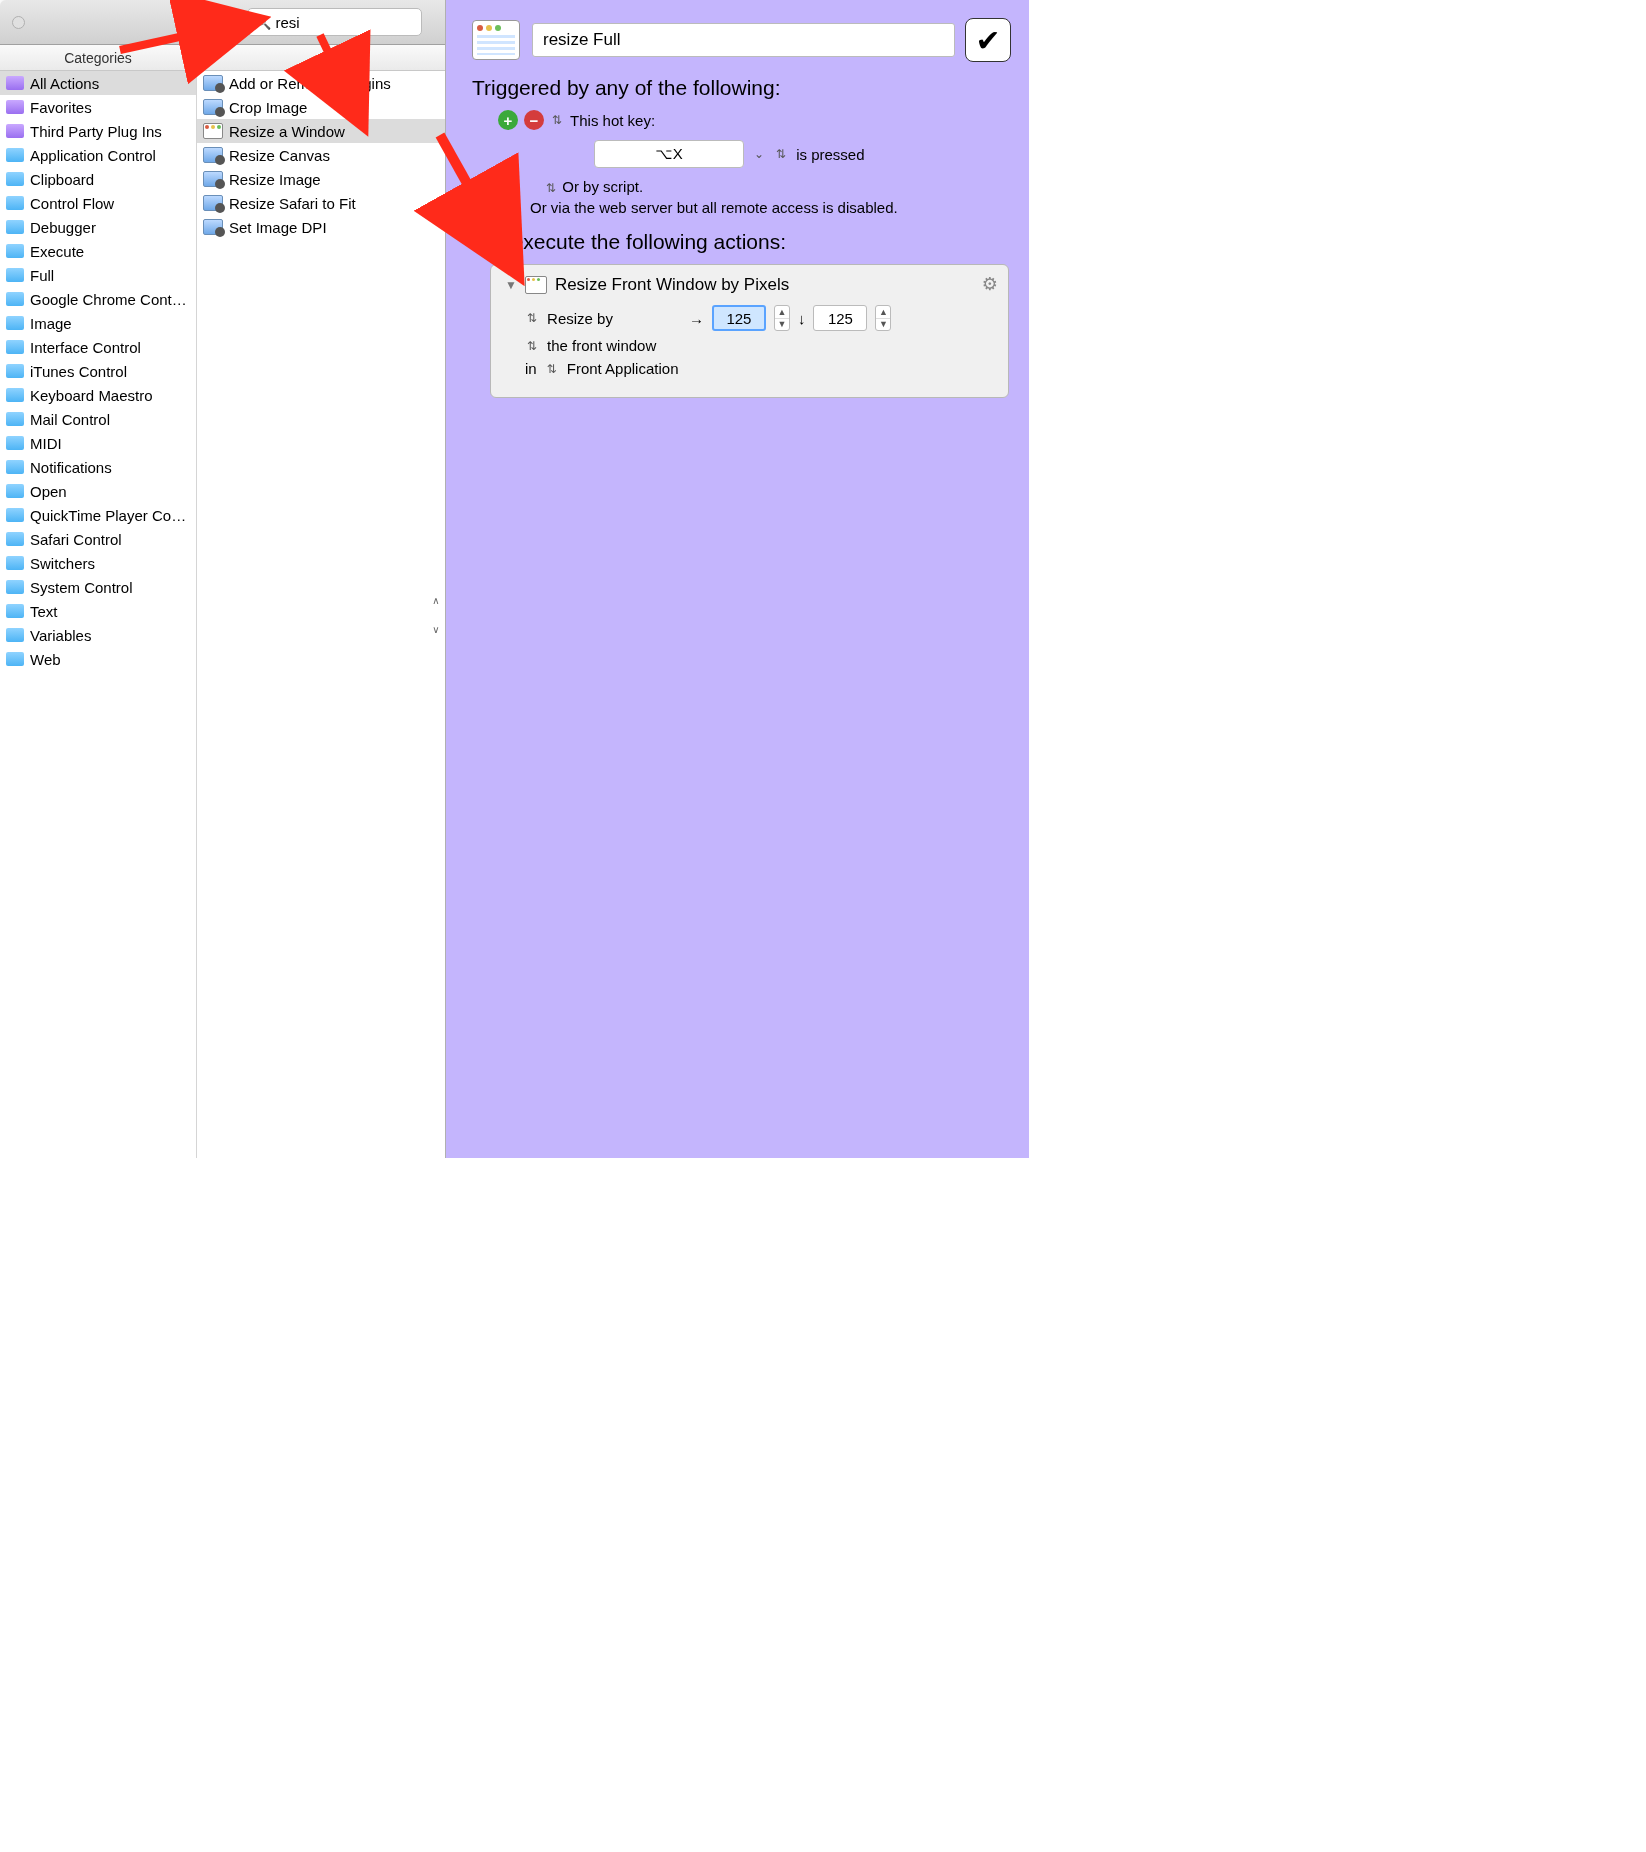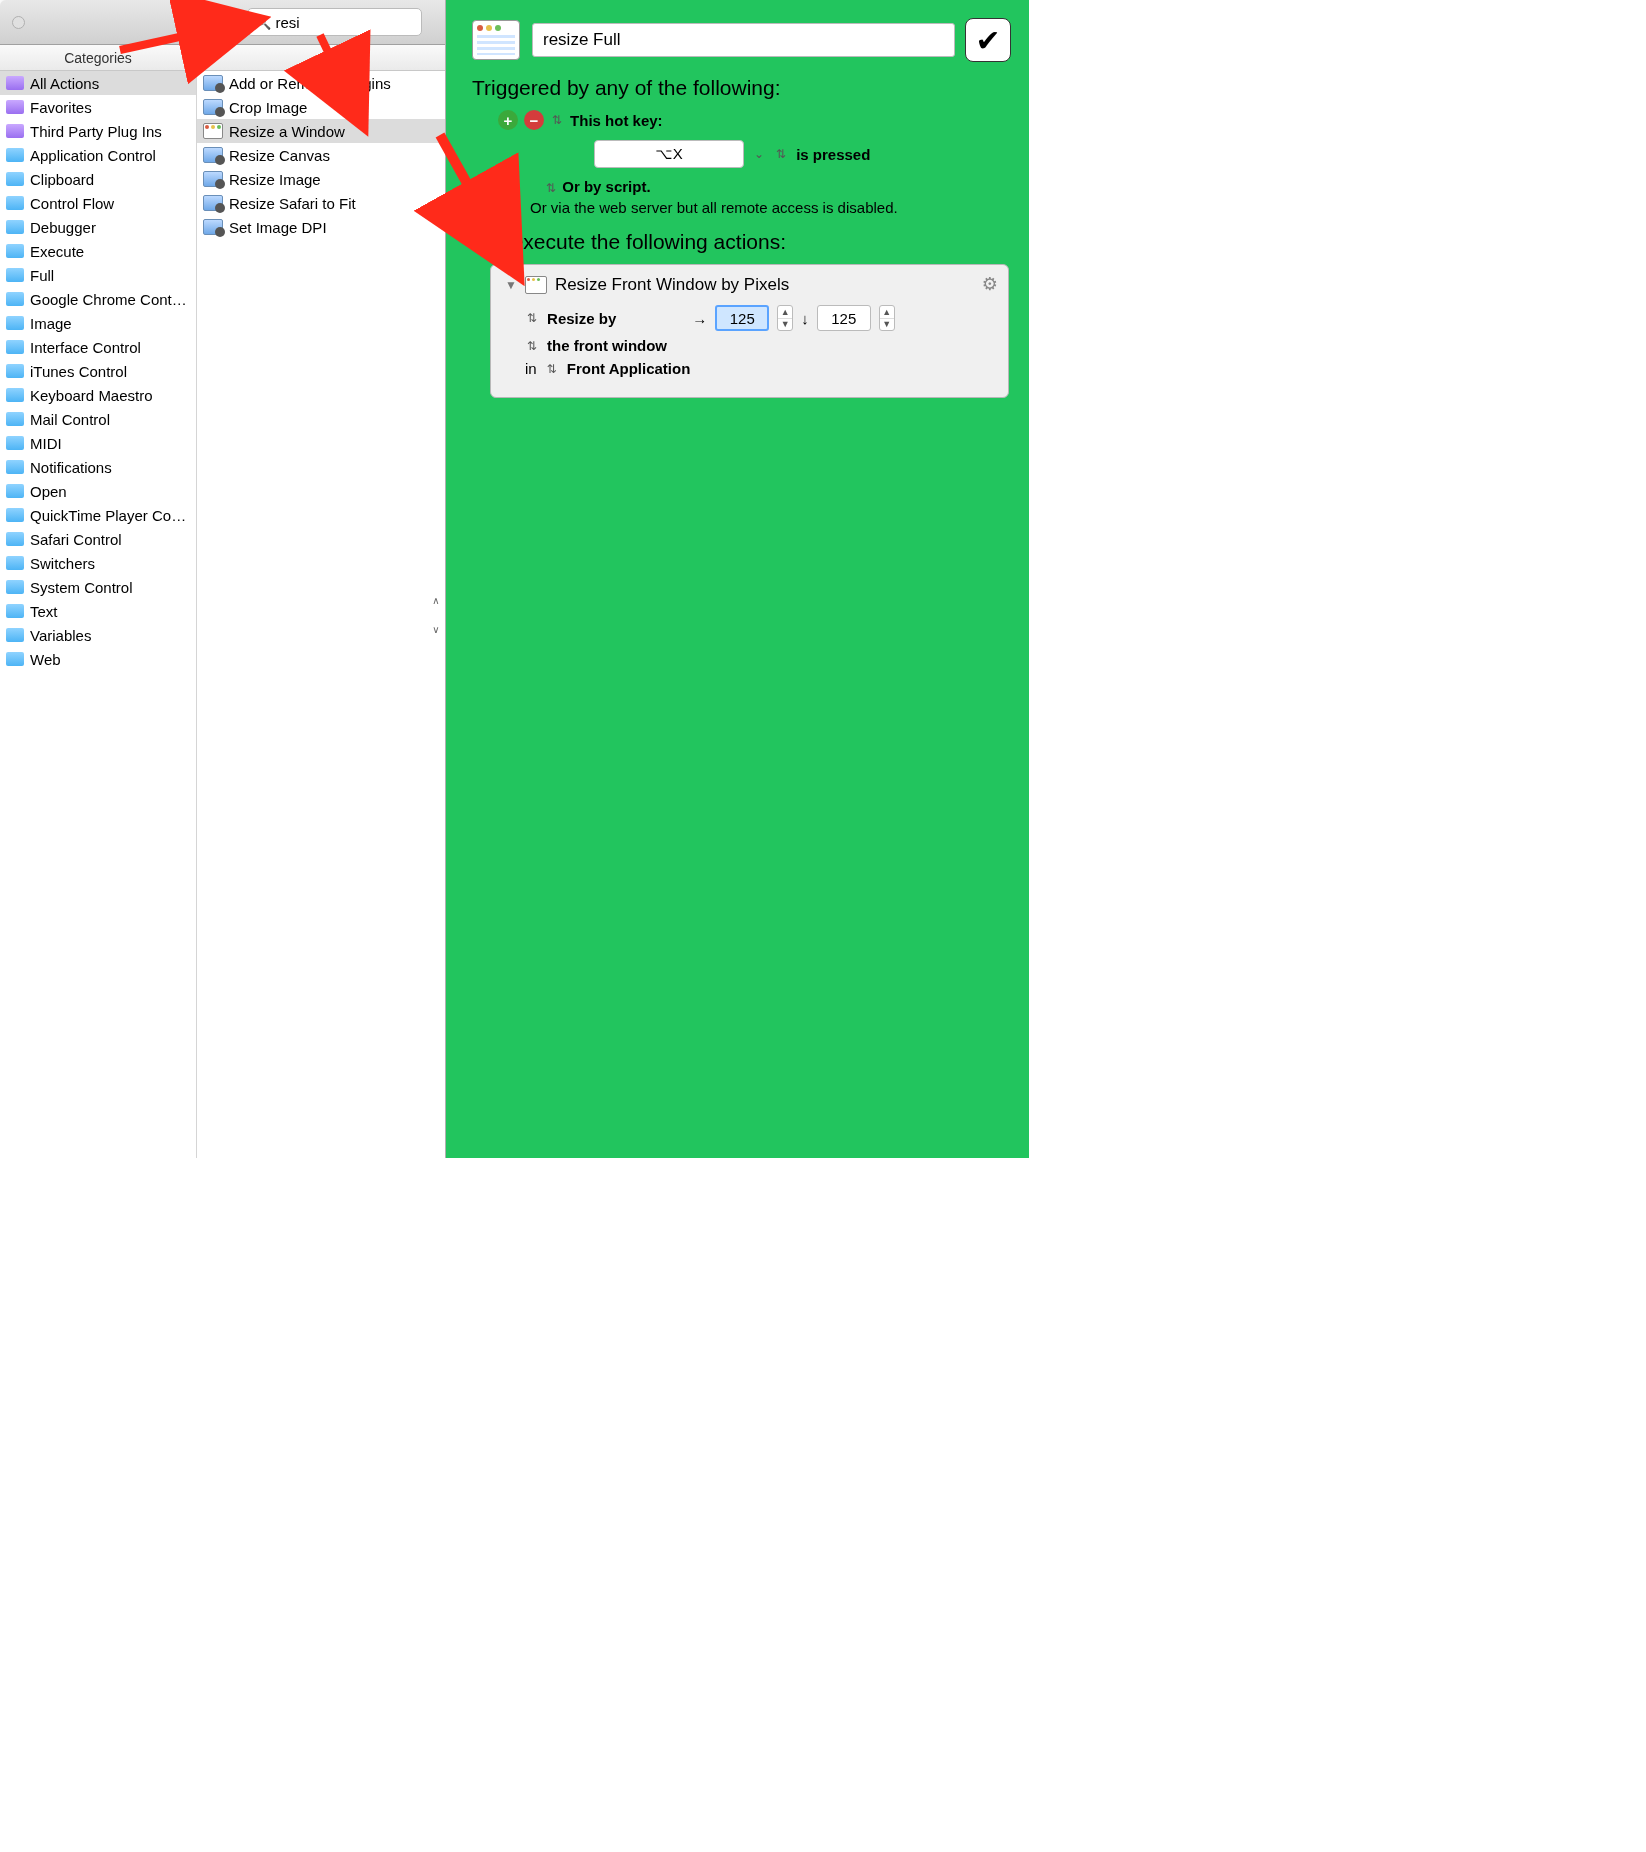--- a/index.html
+++ b/index.html
@@ -93,21 +93,21 @@
 
   .scroll-stub {
     position:absolute; right:2px; top:50%; transform:translateY(-50%);
     width:14px; height:40px; display:flex; flex-direction:column; justify-content:space-between;
     color:#666; font-size:10px; align-items:center;
   }
 
   
   .right-panel {
     position:absolute; left:446px; top:0; right:0; bottom:0;
-    background:#22c55e; padding:18px 18px 18px 26px;
+    background:#c4b5fd; padding:18px 18px 18px 26px;
     overflow-y:auto;
   }
   .macro-header { display:flex; align-items:center; margin-bottom:14px; }
   .macro-icon {
     width:48px; height:40px; border:1px solid #999; border-radius:4px; background:#fff;
     position:relative; margin-right:12px;
   }
   .macro-icon::before{
     content:""; position:absolute; left:4px; top:4px; width:6px;height:6px; background:#d85c41; border-radius:50%;
     box-shadow:9px 0 0 #e6c14b, 18px 0 0 #6bbf5a;
@@ -129,21 +129,21 @@
   .section-label { font-size:21px; margin:8px 0 10px 0; }
   .trigger-area { margin-left:26px; }
   .trigger-row1 { display:flex; align-items:center; gap:6px; margin-bottom:10px; }
   .plus-btn, .minus-btn {
     width:20px;height:20px;border-radius:50%;color:#fff;display:flex;align-items:center;justify-content:center;
     font-size:15px;font-weight:700; cursor:pointer;
   }
   .plus-btn{background:#3ba93b;}
   .minus-btn{background:#d43c3c;}
   .ud { font-size:12px; color:#555; padding:0 2px; cursor:pointer; user-select:none; }
-  .bold { font-weight:700; }
+  .bold { font-weight:400; }
 
   .hotkey-row { display:flex; align-items:center; gap:8px; margin:4px 0 10px 96px; }
   .hotkey-box {
     min-width:150px; height:28px; border:1px solid #bbb; border-radius:4px;
     display:flex; align-items:center; justify-content:center; font-size:15px;
     background:#fff;
   }
   .or-script { margin:6px 0 4px 46px; }
   .or-web { margin:4px 0 14px 32px; }
 

